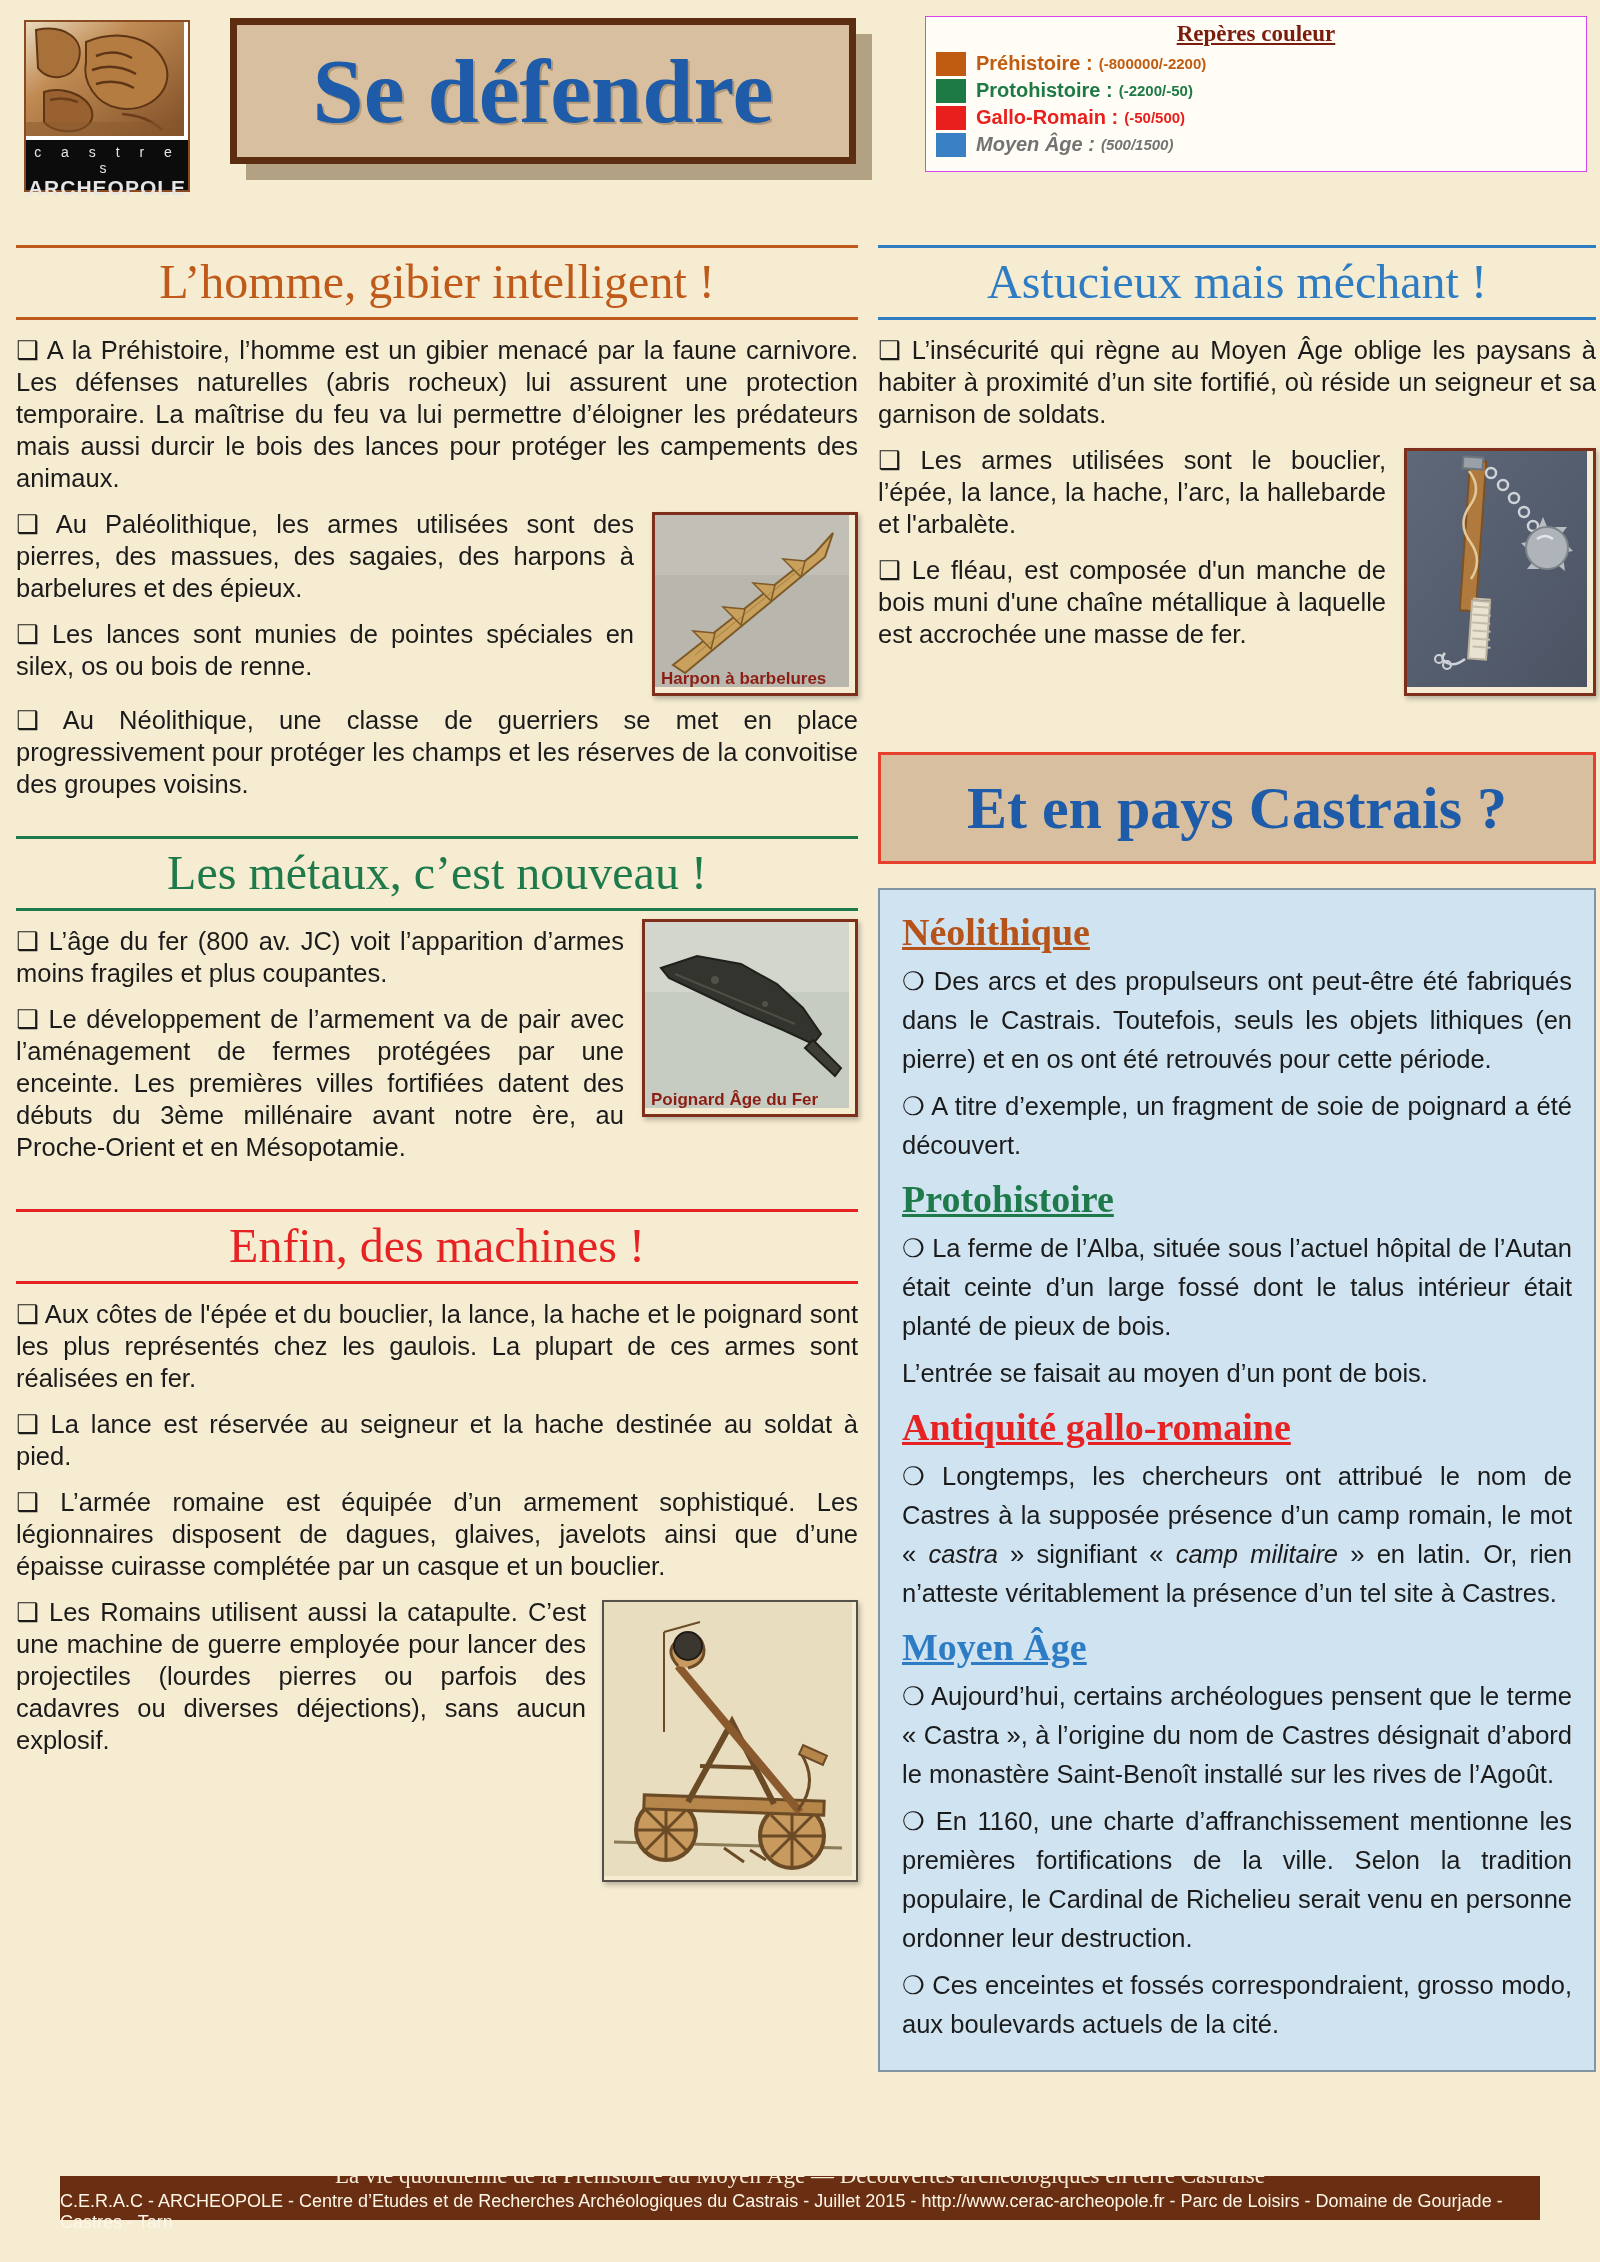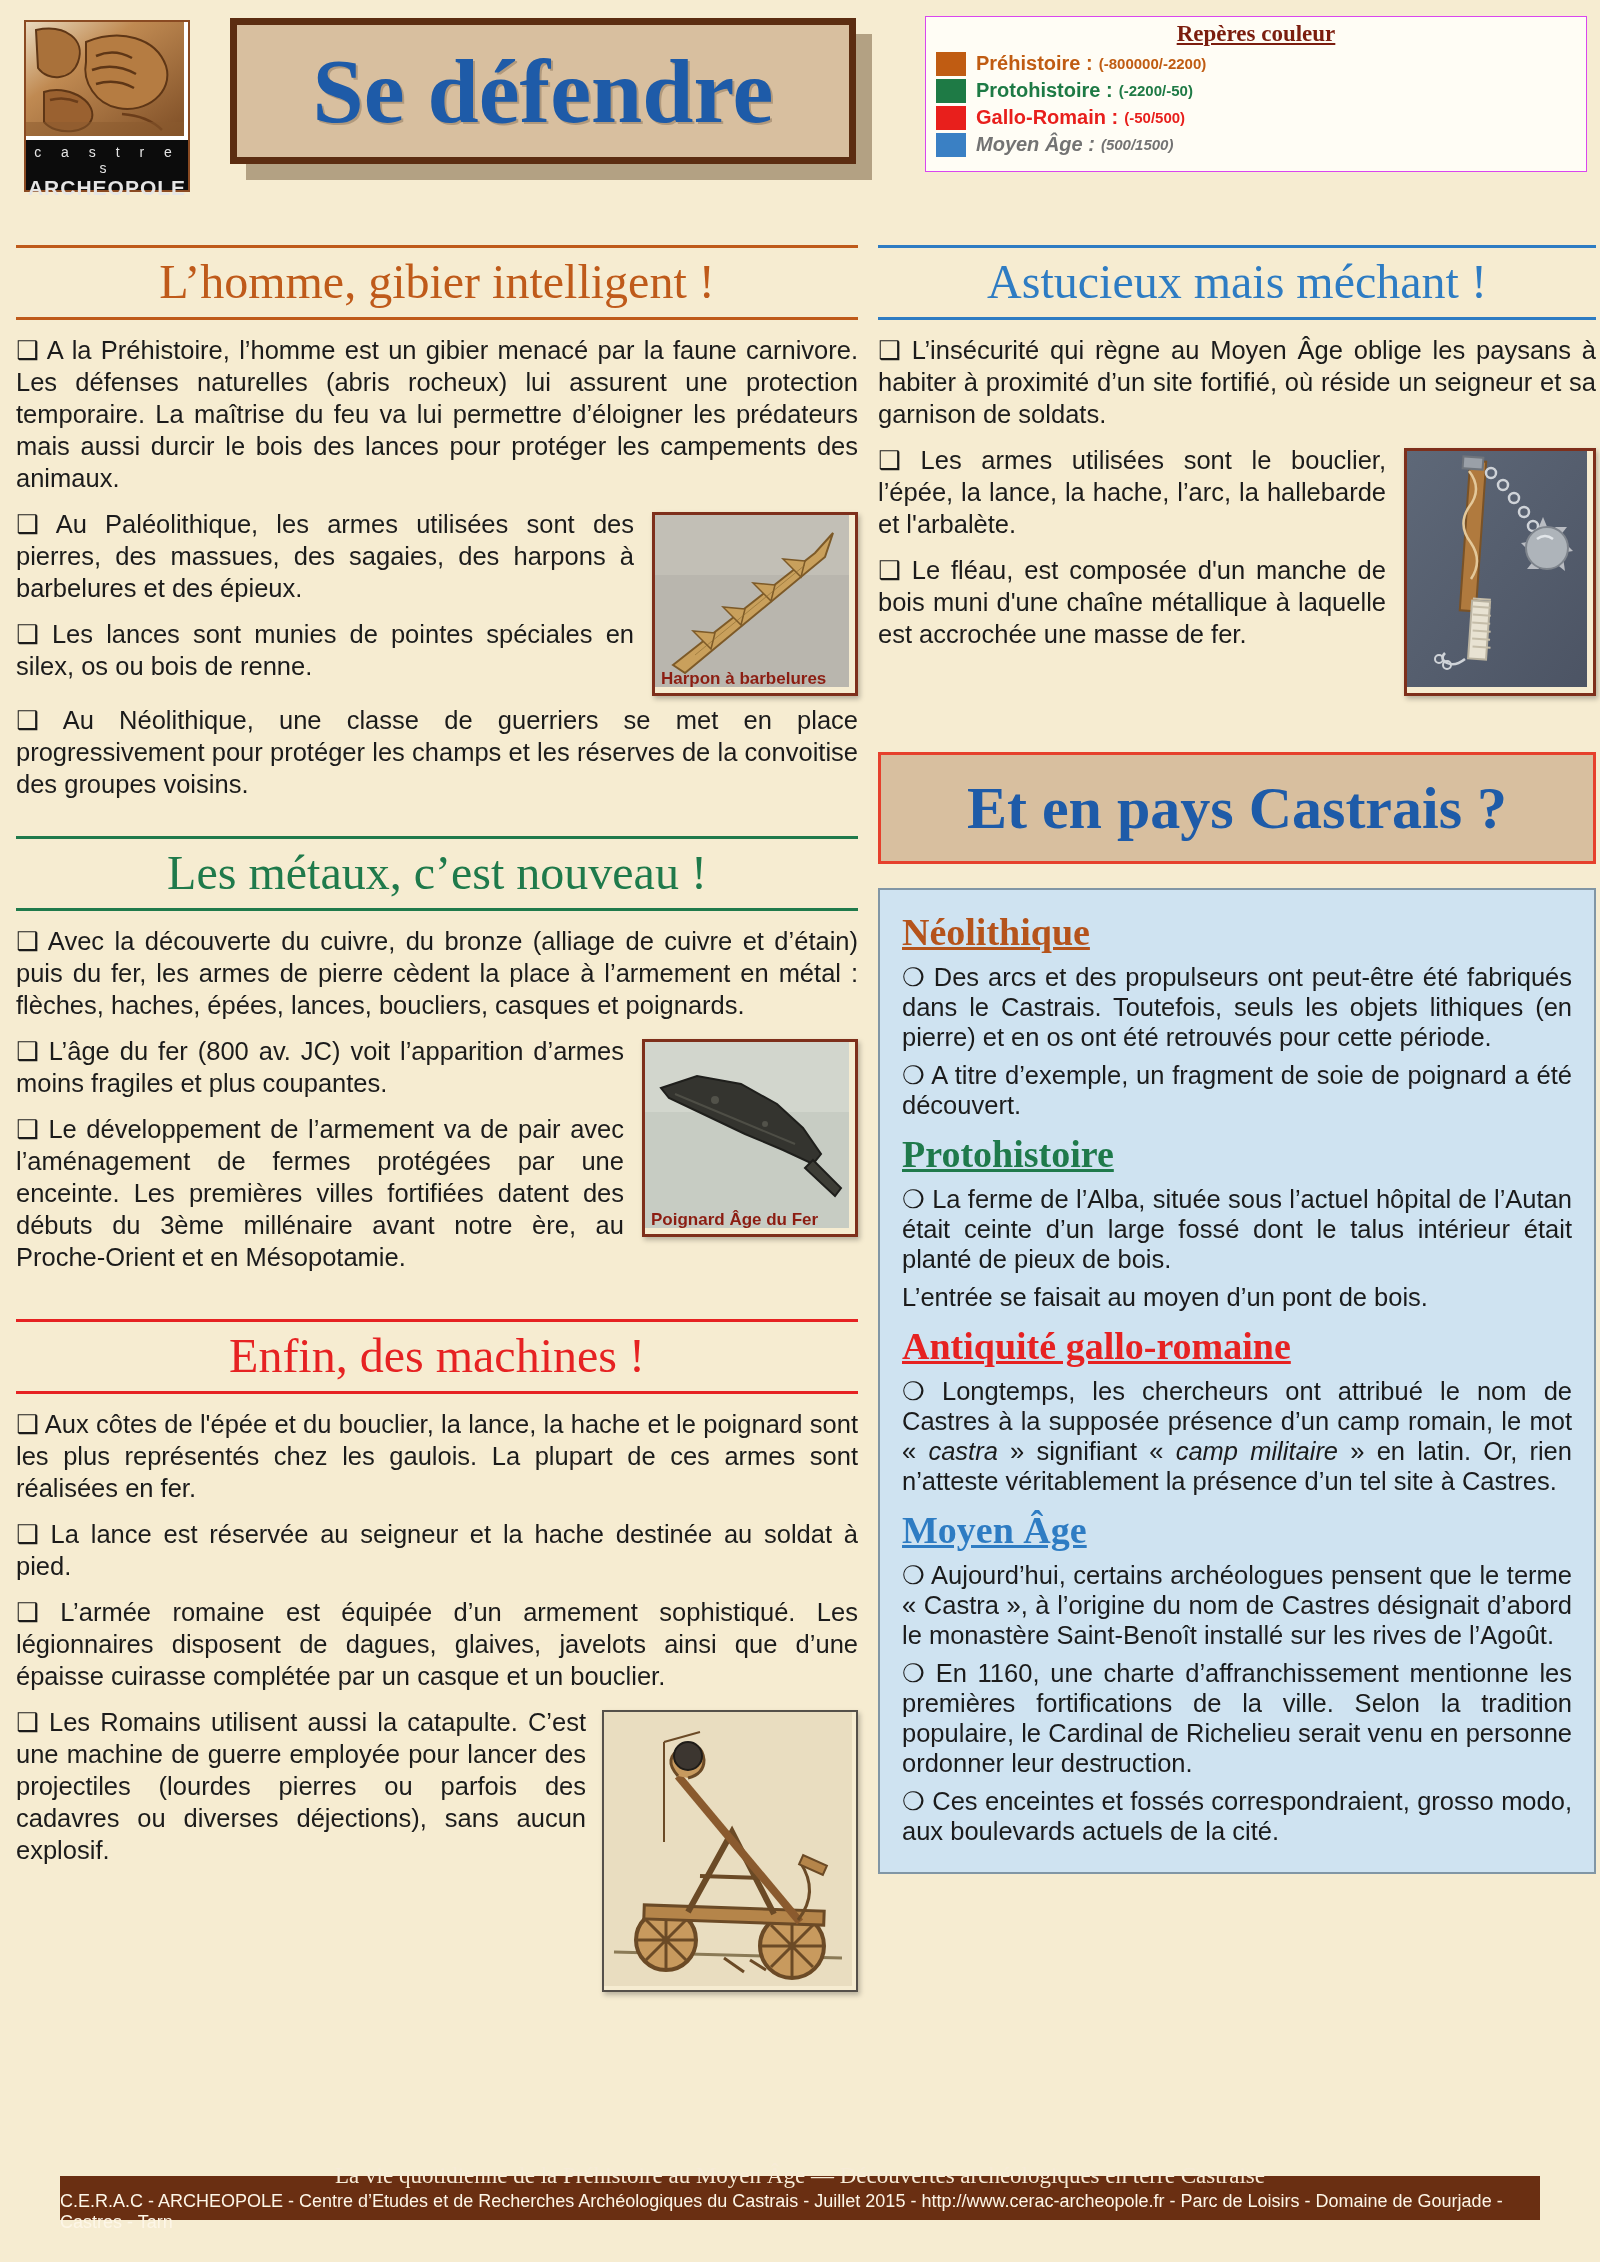--- a/index.html
+++ b/index.html
@@ -45,21 +45,21 @@
   .fig-poignard{width:210px;height:192px;margin:8px 0 8px 18px;}
   .fig-catapult{width:252px;height:278px;margin:8px 0 0 16px;border:2px solid #55504a;}
   .fig-fleau{width:186px;height:242px;margin:8px 0 8px 18px;}
   
   .castrais-box{margin-top:48px;background:#d8bf9f;border:3px solid #e6402c;height:106px;
                 display:flex;align-items:center;justify-content:center;}
   .castrais-title{font-family:"Liberation Serif","DejaVu Serif",serif;font-weight:bold;font-size:60px;color:#1e5ba8;}
   .bluebox{margin-top:24px;background:#cfe3f1;border:2px solid #8196a5;padding:8px 22px 18px;}
   .bb-head{font-family:"Liberation Serif","DejaVu Serif",serif;font-weight:bold;font-size:38px;
            text-decoration:underline;margin:12px 0 2px;}
-  .bb-p{font-size:25.5px;line-height:30px;text-align:justify;color:#1b1b1b;margin:8px 0;}
+  .bb-p{font-size:25.5px;line-height:39px;text-align:justify;color:#1b1b1b;margin:8px 0;}
   .bb-p i{font-style:italic;}
   
   .footer{position:absolute;left:60px;top:2176px;width:1480px;height:44px;background:#6a2f12;
           display:flex;flex-direction:column;align-items:center;justify-content:center;}
   .footer-l1{font-family:"Liberation Serif","DejaVu Serif",serif;font-size:23px;color:#f7ecd7;}
   .footer-l2{font-size:18px;color:#fdf6e7;margin-top:2px;}
 </style>
 </head>
 <body>
 
@@ -134,21 +134,20 @@
         </svg>
         <span class="cap">Harpon à barbelures</span>
       </div>
       <p class="p">❑  Au Paléolithique, les armes utilisées sont des pierres, des massues, des sagaies, des harpons à barbelures et des épieux.</p>
       <p class="p">❑  Les lances sont munies de pointes spéciales en silex, os ou bois de renne.</p>
       <p class="p clear">❑  Au Néolithique,  une classe de guerriers se met en place progressivement pour protéger les champs et les réserves de la convoitise des groupes voisins.</p>
     </div>
 
     <div class="sec">
       <div class="sec-head h-green">Les métaux, c’est nouveau !</div>
-      <p class="p">❑  Avec la découverte du cuivre, du bronze (alliage de cuivre et d’étain) puis du fer, les armes de pierre cèdent la place à l’armement en métal : flèches, haches, épées, lances, boucliers, casques et poignards.</p>
       <div class="fig fig-poignard">
         <svg width="204" height="186" viewBox="0 0 204 186">
           <rect width="204" height="186" fill="#c7ccc3"></rect>
           <rect width="204" height="70" fill="#d2d6cd"></rect>
           <polygon points="16,46 52,34 96,42 132,62 158,86 176,112 168,122 138,108 100,92 58,72 24,56" fill="#34342f" stroke="#1f1f1c" stroke-width="2"></polygon>
           <polygon points="168,118 196,146 190,154 160,126" fill="#3d3d36" stroke="#1f1f1c" stroke-width="2"></polygon>
           <path d="M30,52 L150,102" stroke="#55554c" stroke-width="2" opacity="0.8"></path>
           <circle cx="70" cy="58" r="4" fill="#52524a"></circle>
           <circle cx="120" cy="82" r="3" fill="#52524a"></circle>
         </svg>

